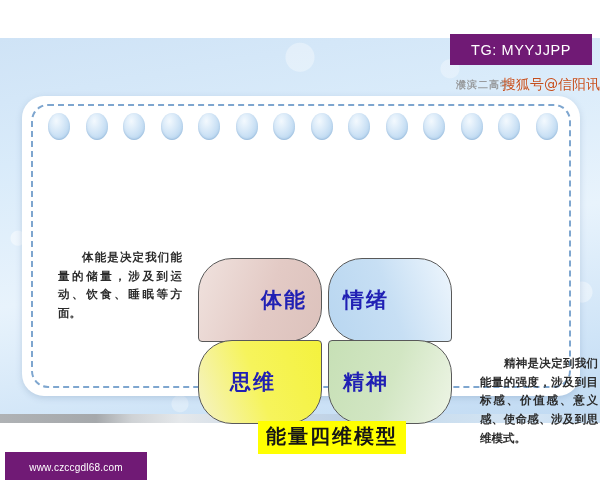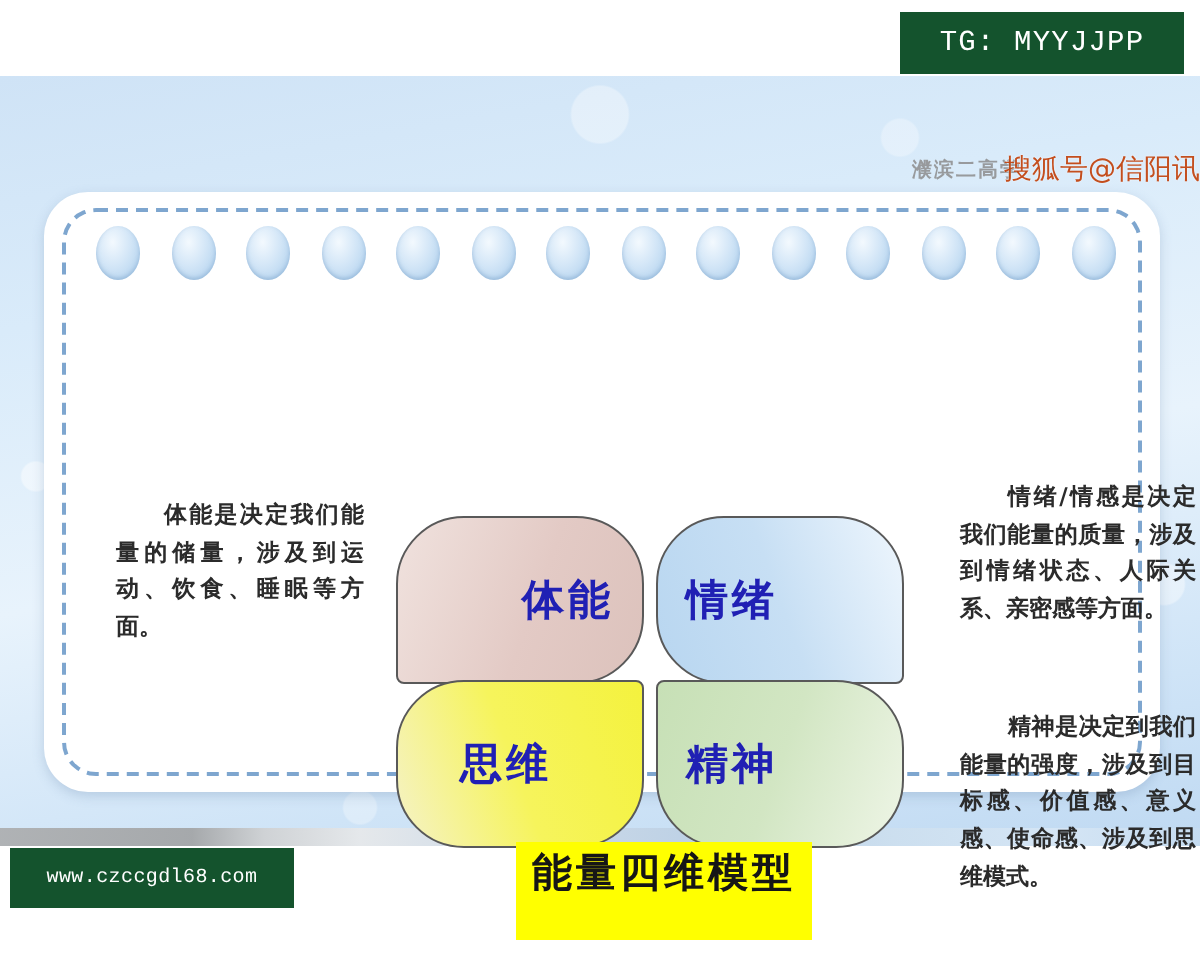--- a/index.html
+++ b/index.html
@@ -195,34 +195,35 @@
   
   #model-title {
     position: absolute;
     left: 236px;
     top: 325px;
     background: #ffff00;
     color: #161616;
     font-size: 20px;
     font-weight: bold;
     letter-spacing: 2px;
-    padding: 2px 8px 20px 8px;
+    padding: 2px 8px 4px 8px;
     font-family: "DejaVu Serif", "Liberation Serif", serif;
     white-space: nowrap;
   }
 
   
   .watermark {
     position: absolute;
-    background: #14532d;
+    background: #701a75;
     color: #ffffff;
-    font-family: Liberation Mono, monospace;
+    font-family: Liberation Sans, sans-serif;
     display: flex;
     align-items: center;
     justify-content: center;
+    margin-top: 28px;
   }
   #wm-tg {
     right: 8px;
     top: 6px;
     width: 142px;
     height: 31px;
     font-size: 14.5px;
     letter-spacing: 0.6px;
   }
   #wm-url {
@@ -259,21 +260,20 @@
     <div class="hole"></div>
     <div class="hole"></div>
   </div>
 
   <div id="card-header">
     <span id="school-name">濮滨二高学</span>
     <span id="sohu-mark">搜狐号@信阳讯</span>
   </div>
 
   <div class="para" id="para-tineng">体能是决定我们能量的储量，涉及到运动、饮食、睡眠等方面。</div>
-  <div class="para" id="para-qingxu">情绪/情感是决定我们能量的质量，涉及到情绪状态、人际关系、亲密感等方面。</div>
   <div class="para" id="para-jingshen">精神是决定到我们能量的强度，涉及到目标感、价值感、意义感、使命感、涉及到思维模式。</div>
 
   <div id="petals">
     <div class="petal" id="petal-tineng">
       <span class="petal-label">体能</span>
     </div>
     <div class="petal" id="petal-qingxu">
       <span class="petal-label">情绪</span>
     </div>
     <div class="petal" id="petal-siwei">

